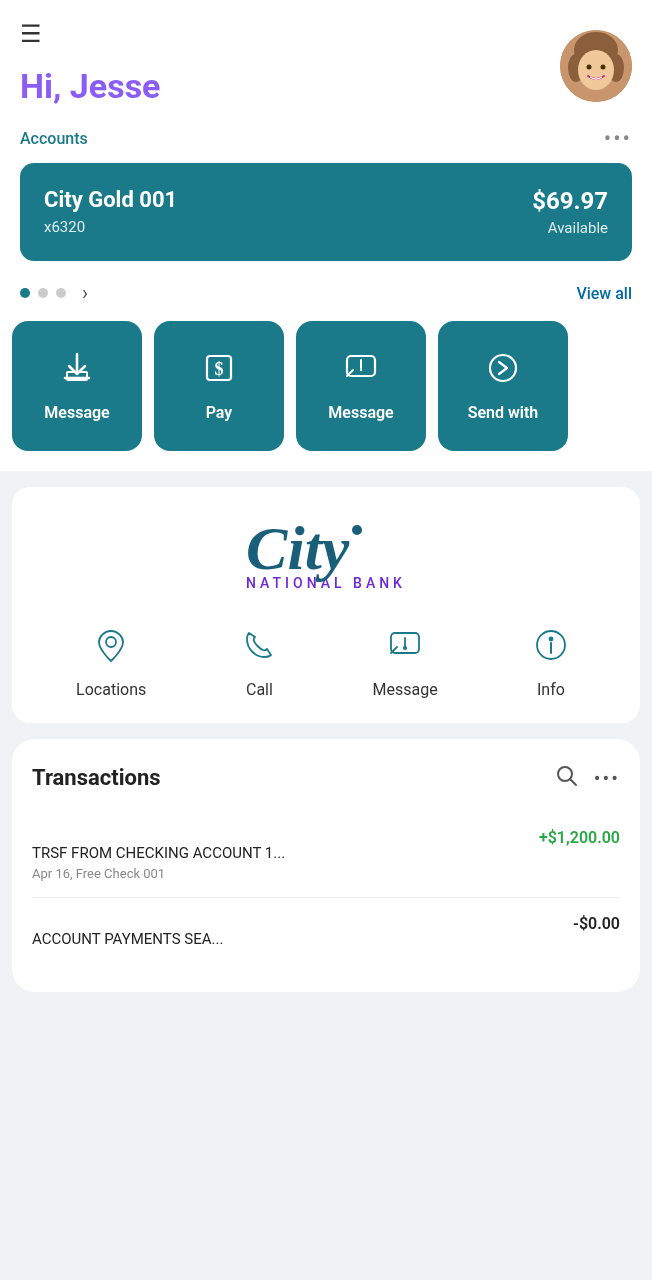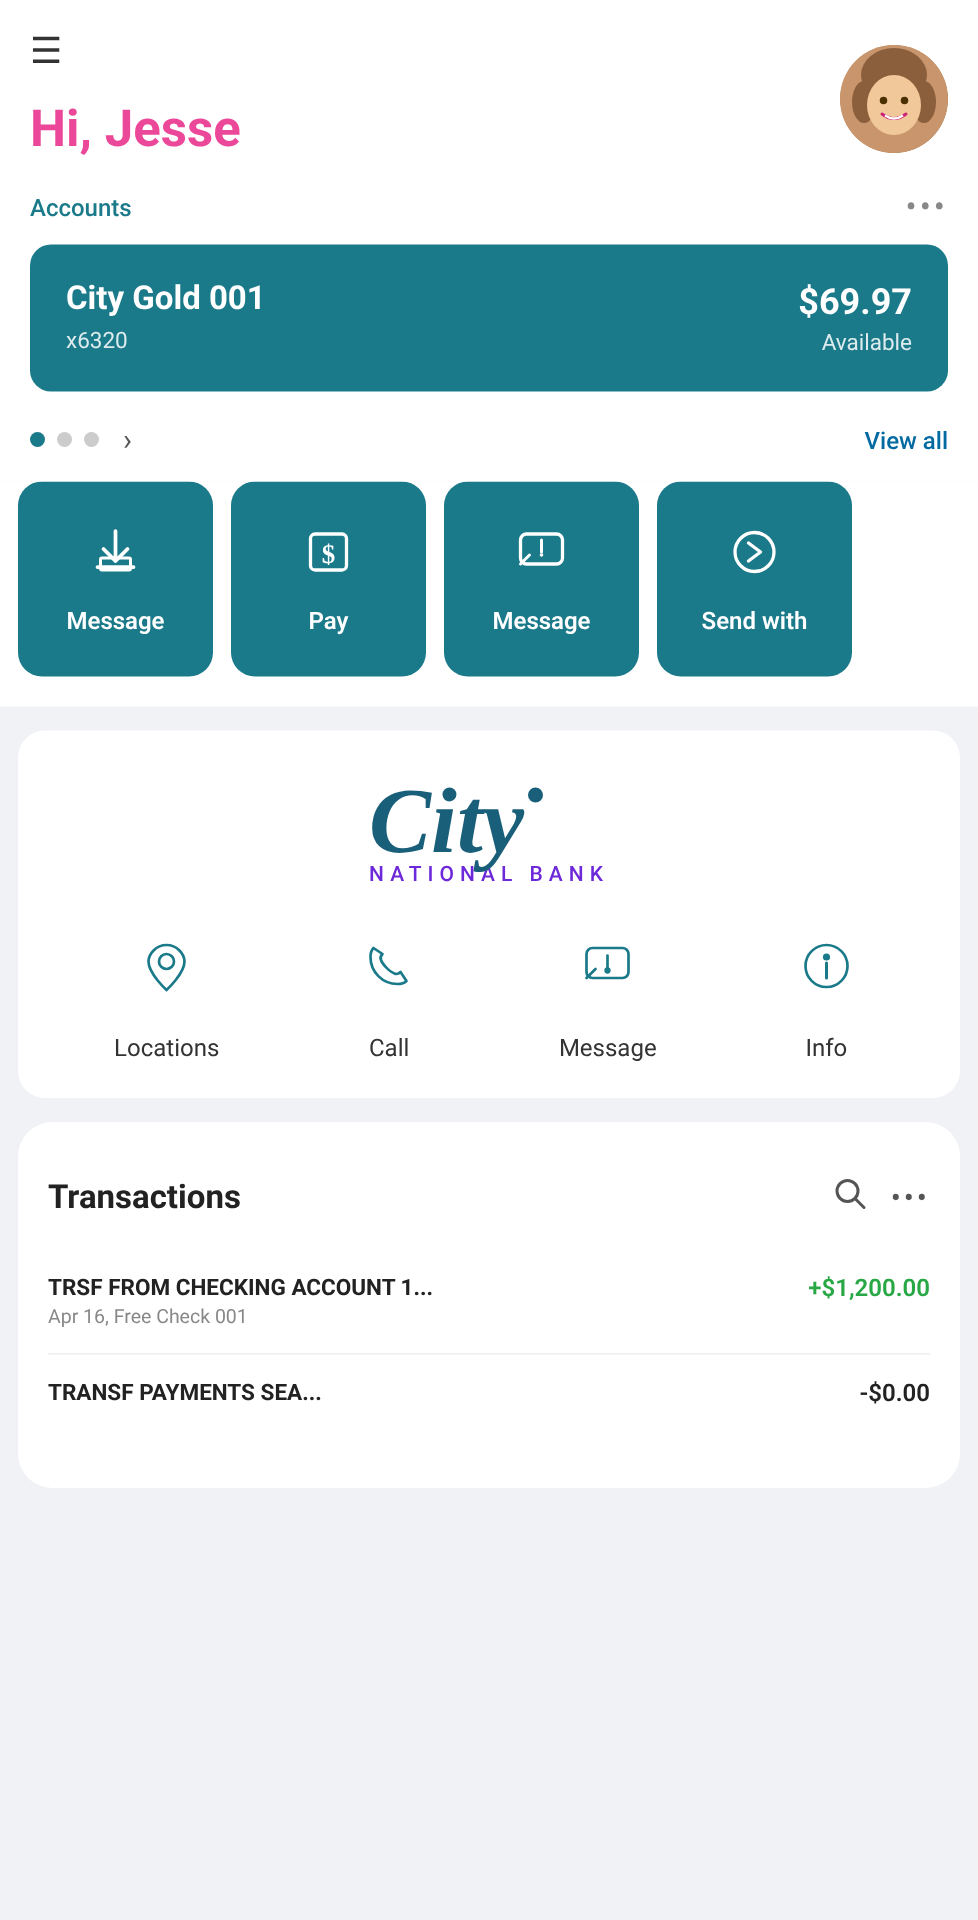--- a/index.html
+++ b/index.html
@@ -24,21 +24,21 @@
     .hamburger {
       font-size: 24px;
       color: #333;
       margin-bottom: 18px;
       cursor: pointer;
       display: block;
     }
     .greeting {
       font-size: 34px;
       font-weight: 700;
-      color: #ec4899;
+      color: #8b5cf6;
     }
     .avatar {
       width: 72px;
       height: 72px;
       border-radius: 50%;
       background: #c8a882;
       overflow: hidden;
       flex-shrink: 0;
       margin-top: 10px;
       position: relative;
@@ -200,21 +200,21 @@
     }
 
     .bank-actions {
       display: flex;
       justify-content: space-around;
     }
     .bank-action {
       display: flex;
       flex-direction: column;
       align-items: center;
-      gap: 20px;
+      gap: 10px;
       cursor: pointer;
     }
     .bank-action-icon {
       width: 50px;
       height: 50px;
       display: flex;
       align-items: center;
       justify-content: center;
     }
     .bank-action-icon svg {
@@ -228,21 +228,21 @@
       font-size: 16px;
       color: #333;
       font-weight: 400;
     }
 
     
     .transactions-section {
       background: #fff;
       border-radius: 23px;
       margin: 0 12px 16px 12px;
-      padding: 35px 20px;
+      padding: 24px 20px;
     }
     .transactions-header {
       display: flex;
       justify-content: space-between;
       align-items: center;
       margin-bottom: 20px;
     }
     .transactions-title {
       font-size: 22px;
       font-weight: 700;
@@ -262,23 +262,24 @@
     .transaction-item {
       padding: 16px 0;
       border-bottom: 1px solid #eee;
       display: flex;
       justify-content: space-between;
       align-items: flex-start;
     }
     .transaction-item:last-child { border-bottom: none; }
     .txn-desc {
       font-size: 15px;
-      font-weight: 700;
+      font-weight: 400;
       color: #222;
       max-width: 360px;
+      margin-top: 16px;
     }
     .txn-sub {
       font-size: 13px;
       color: #888;
       margin-top: 4px;
     }
     .txn-amount {
       font-size: 16px;
       font-weight: 600;
       color: #222;
@@ -466,18 +467,18 @@
     <div>
       <div class="txn-desc">TRSF FROM CHECKING ACCOUNT 1...</div>
       <div class="txn-sub">Apr 16, Free Check 001</div>
     </div>
     <div class="txn-amount positive">+$1,200.00</div>
   </div>
 
 
   <div class="transaction-item">
     <div>
-      <div class="txn-desc">TRANSF PAYMENTS SEA...</div>
+      <div class="txn-desc">ACCOUNT PAYMENTS SEA...</div>
       <div class="txn-sub"></div>
     </div>
     <div class="txn-amount negative">-$0.00</div>
   </div>
 </div>
 
 </body></html>

